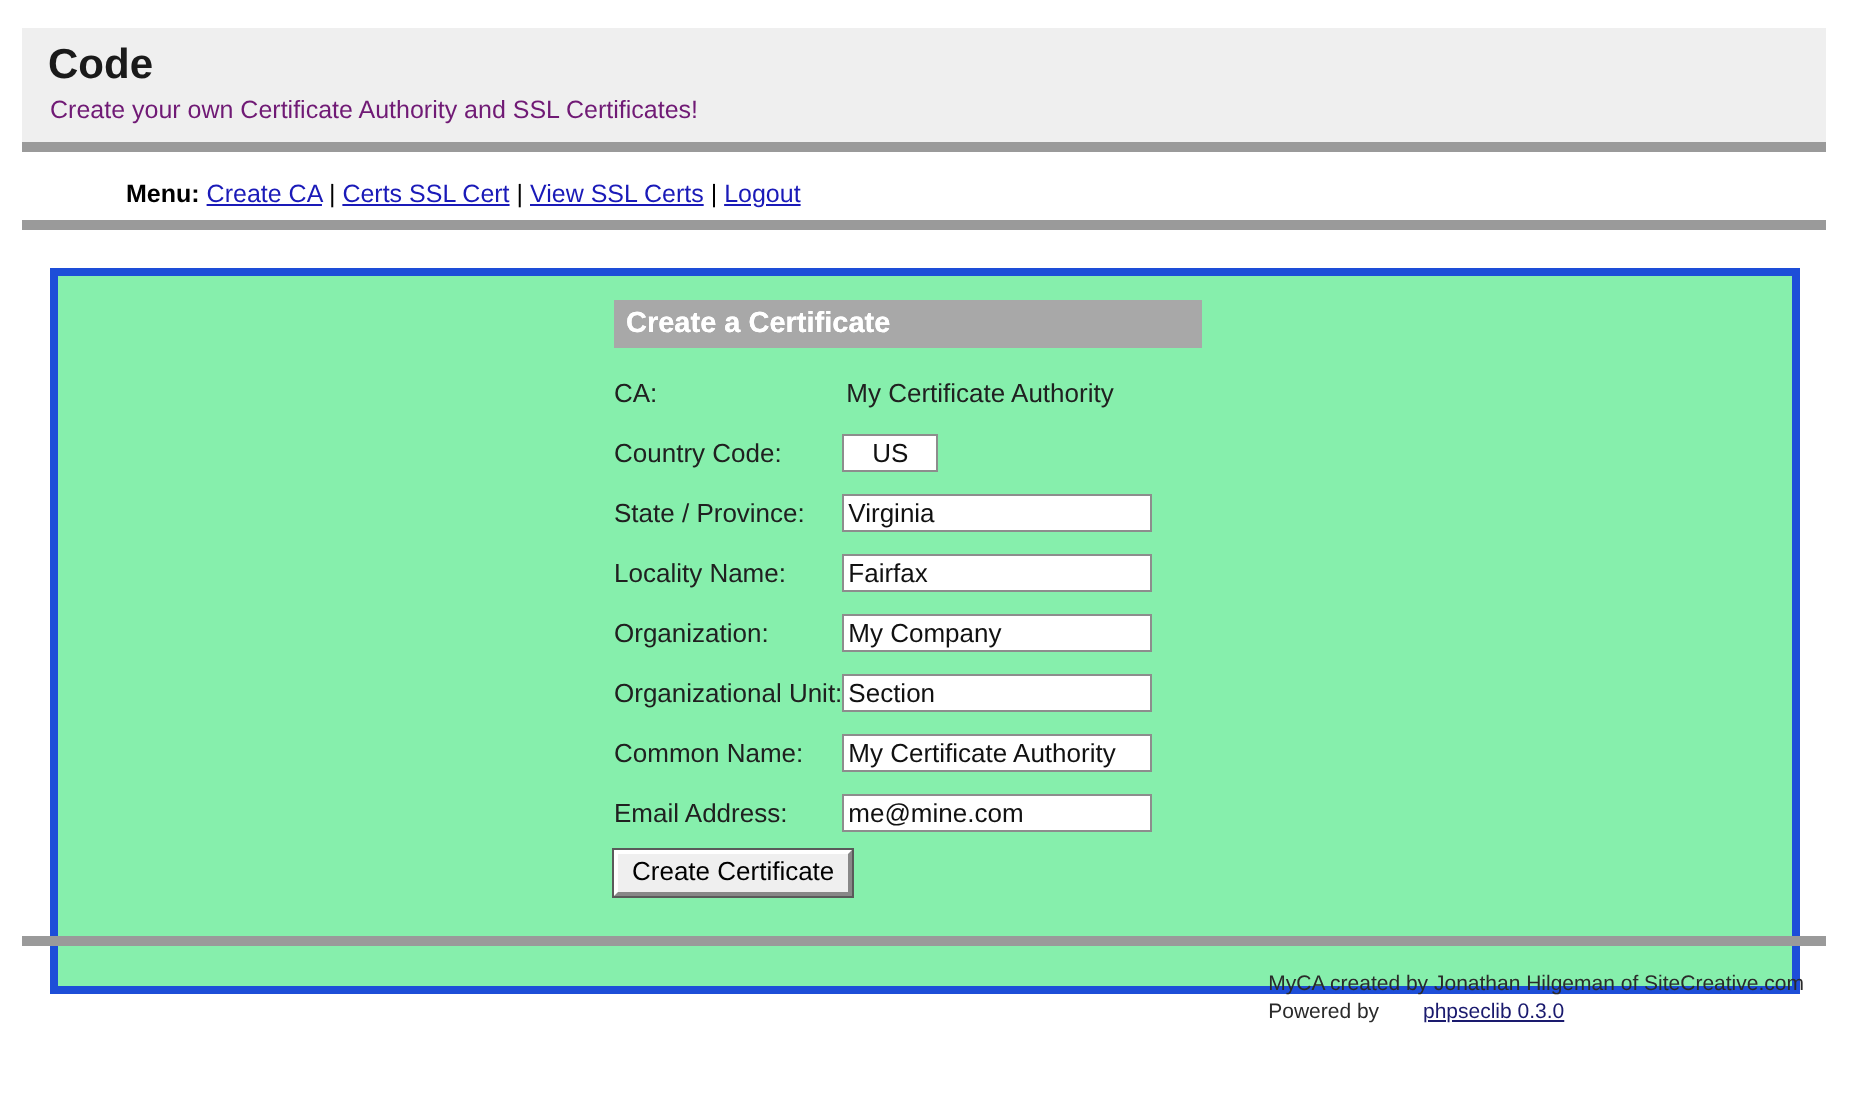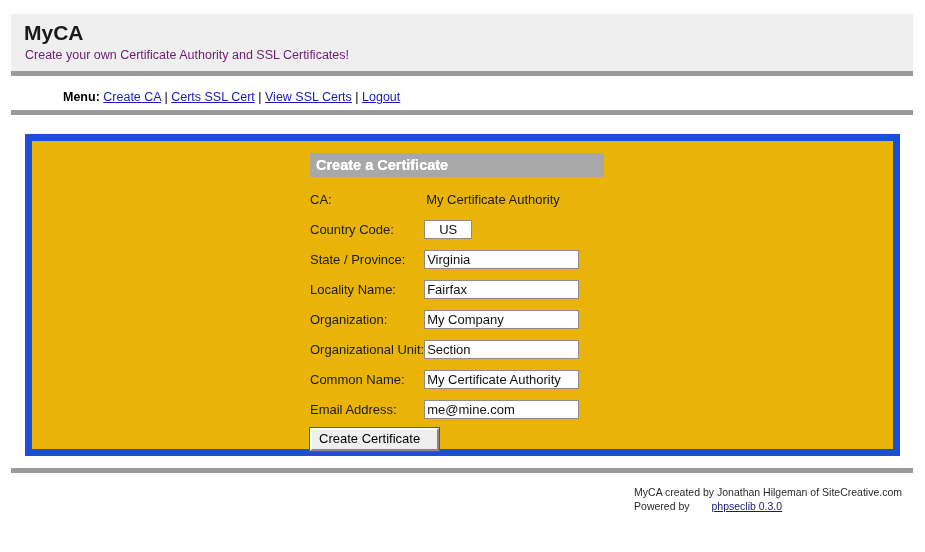--- a/index.html
+++ b/index.html
@@ -75,23 +75,23 @@
   .menu-sep {
     color: #000000;
   }
 
   
   .panel {
     position: absolute;
     left: 25px;
     top: 134px;
     width: 875px;
-    height: 322px;
-    background: #eab308;
-    border: 7px solid #1d4ed8;
+    height: 363px;
+    background: #86efac;
+    border: 4px solid #1d4ed8;
     box-sizing: border-box;
   }
 
   .form-block {
     position: absolute;
     left: 278px;
     top: 12px;
     width: 320px;
   }
 
@@ -156,21 +156,21 @@
   button.submit-button {
     font-family: "Liberation Sans", sans-serif;
     font-size: 13px;
     color: #000000;
     background: #efefef;
     border-top: 2px solid #ffffff;
     border-left: 2px solid #ffffff;
     border-right: 2px solid #888888;
     border-bottom: 2px solid #888888;
     outline: 1px solid #5a5a5a;
-    padding: 2px 17px 3px 7px;
+    padding: 2px 7px 3px 7px;
     cursor: pointer;
     line-height: 14px;
   }
 
   
   .footer {
     position: absolute;
     right: 23px;
     top: 485px;
     text-align: left;
@@ -181,21 +181,21 @@
   .footer a {
     color: #1a1a6e;
     text-decoration: underline;
     margin-left: 19px;
   }
 </style>
 </head>
 <body>
 
 <div class="header-band">
-  <div class="header-title">MyCA</div>
+  <div class="header-title">Code</div>
   <div class="header-sub">Create your own Certificate Authority and SSL Certificates!</div>
 </div>
 <div class="rule rule-top"></div>
 
 <div class="menu-bar">
   <span class="menu-label">Menu:</span>
   <span id="menu-links"> <a href="#">Create CA</a> <span class="menu-sep">|</span> <a href="#">Certs SSL Cert</a> <span class="menu-sep">|</span> <a href="#">View SSL Certs</a> <span class="menu-sep">|</span> <a href="#">Logout</a></span>
 </div>
 <div class="rule rule-bottom"></div>
 

